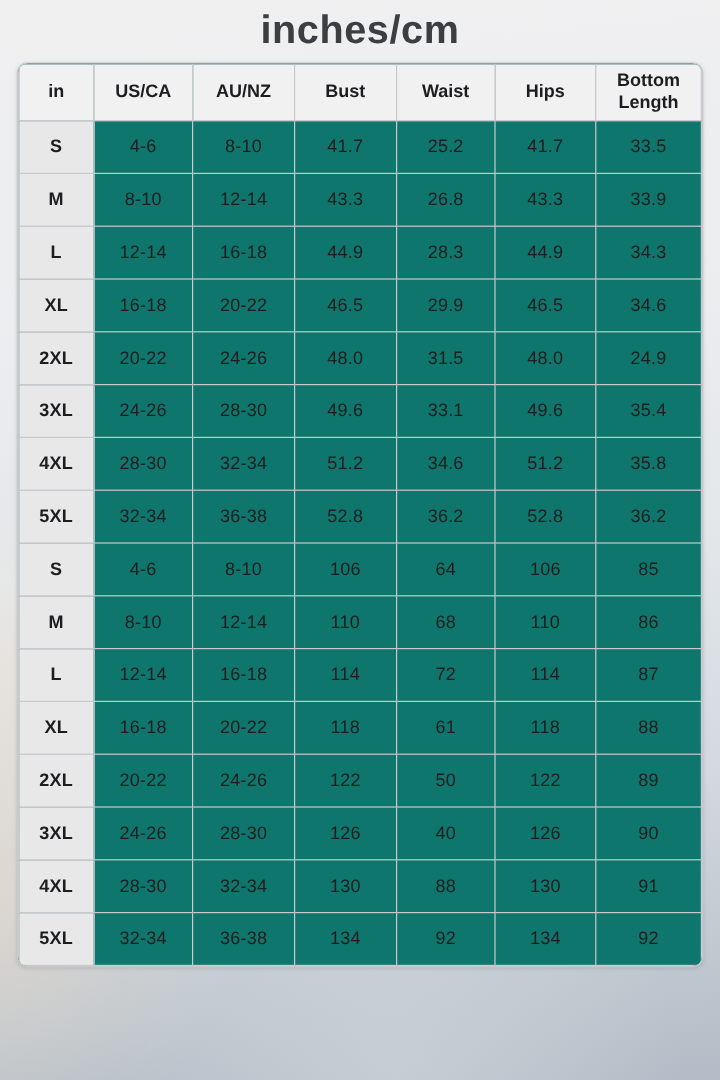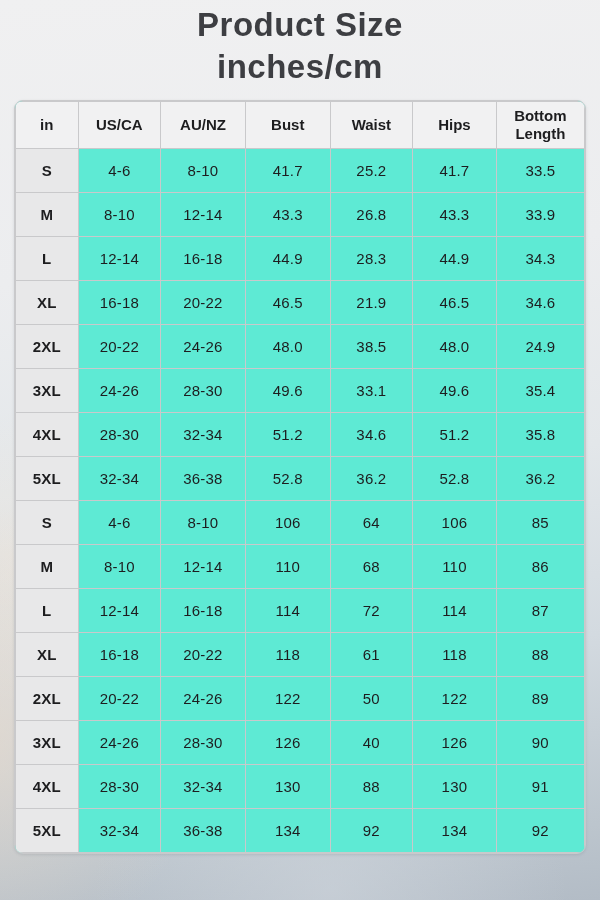--- a/index.html
+++ b/index.html
@@ -19,22 +19,22 @@
     text-align: center;
     color: var(--title_text, #3d3e42);
     font-size: 33px;
     font-weight: 700;
     line-height: 42px;
     letter-spacing: 0.5px;
   }
 
   .table-wrap {
     width: 572px;
-    margin: 12px auto 0 auto;
-    background: #5eead4;
+    margin: 6px auto 0 auto;
+    background: #0f766e;
     border: 1px solid var(--border, #c6c7c9);
     border-radius: 9px;
     overflow: hidden;
     box-shadow: 0 1px 3px rgba(90,100,110,0.18);
   }
 
   table {
     width: 100%;
     border-collapse: collapse;
     table-layout: fixed;
@@ -66,21 +66,20 @@
   td.size-label {
     background: var(--label_bg, #e8e8e9);
     font-weight: 700;
   }
   td { font-weight: 500; letter-spacing: 0.2px; }
 </style>
 </head>
 <body>
 
 <div class="page-title">
-  <div>Product Size</div>
   <div>inches/cm</div>
 </div>
 
 <div class="table-wrap">
   <table>
     <colgroup>
       <col class="c-size">
         <col class="c-usca">
         <col class="c-aunz">
         <col class="c-bust">
@@ -123,30 +122,30 @@
           <td>44.9</td>
           <td>28.3</td>
           <td>44.9</td>
           <td>34.3</td>
         </tr>
         <tr>
           <td class="size-label">XL</td>
           <td>16-18</td>
           <td>20-22</td>
           <td>46.5</td>
-          <td>21.9</td>
+          <td>29.9</td>
           <td>46.5</td>
           <td>34.6</td>
         </tr>
         <tr>
           <td class="size-label">2XL</td>
           <td>20-22</td>
           <td>24-26</td>
           <td>48.0</td>
-          <td>38.5</td>
+          <td>31.5</td>
           <td>48.0</td>
           <td>24.9</td>
         </tr>
         <tr>
           <td class="size-label">3XL</td>
           <td>24-26</td>
           <td>28-30</td>
           <td>49.6</td>
           <td>33.1</td>
           <td>49.6</td>

